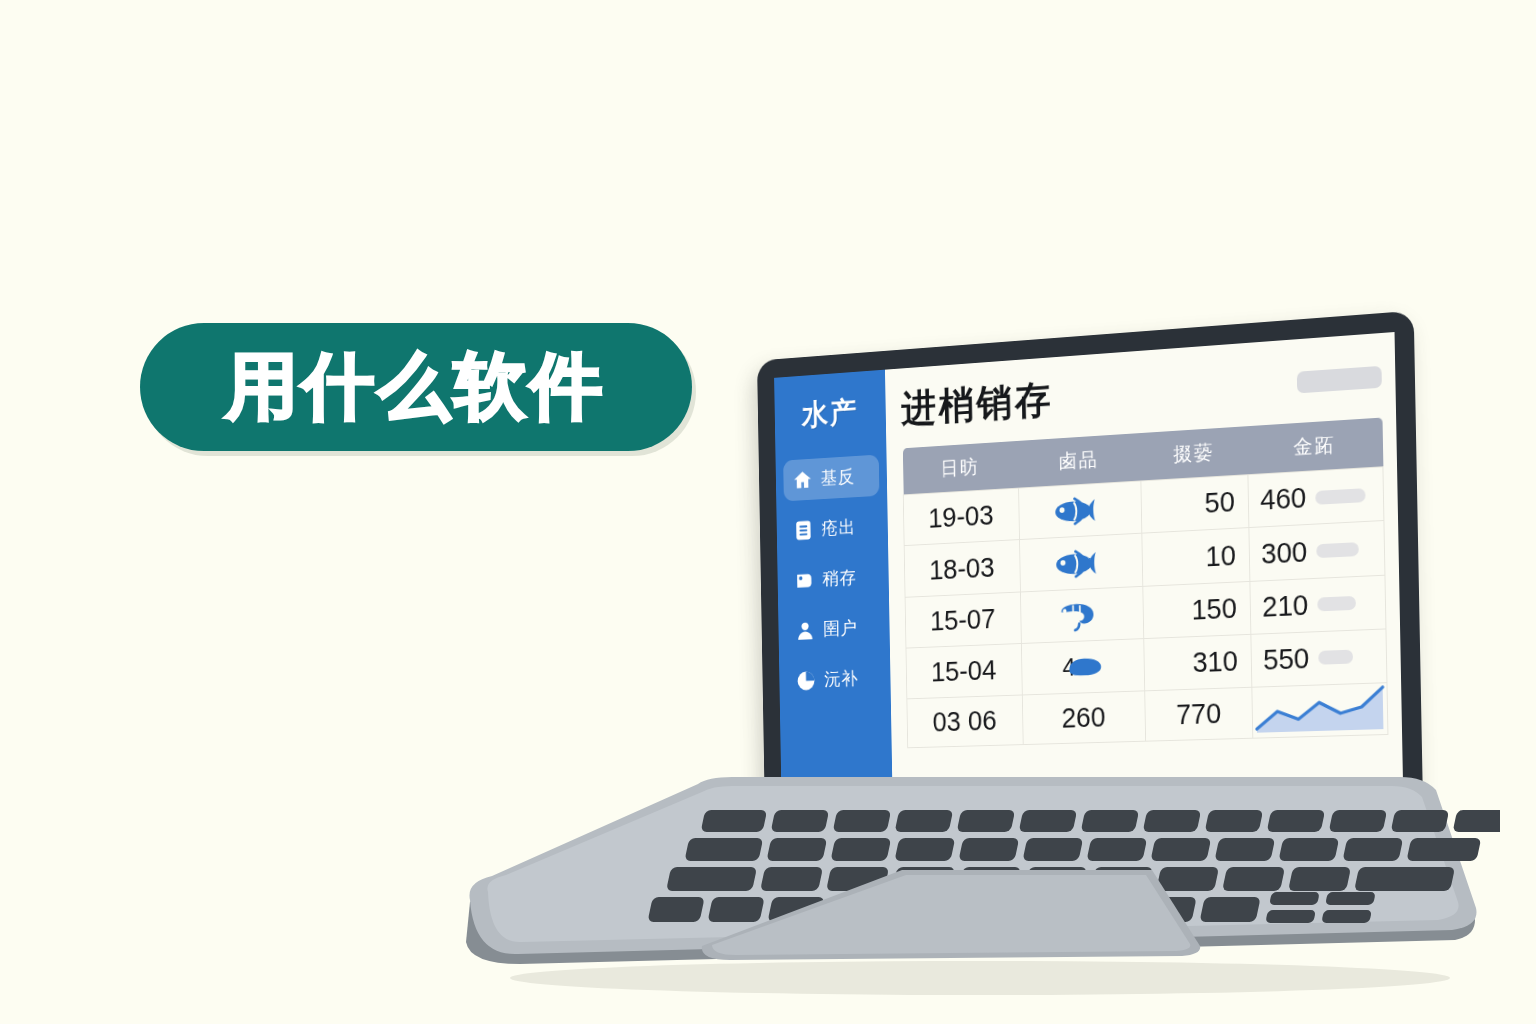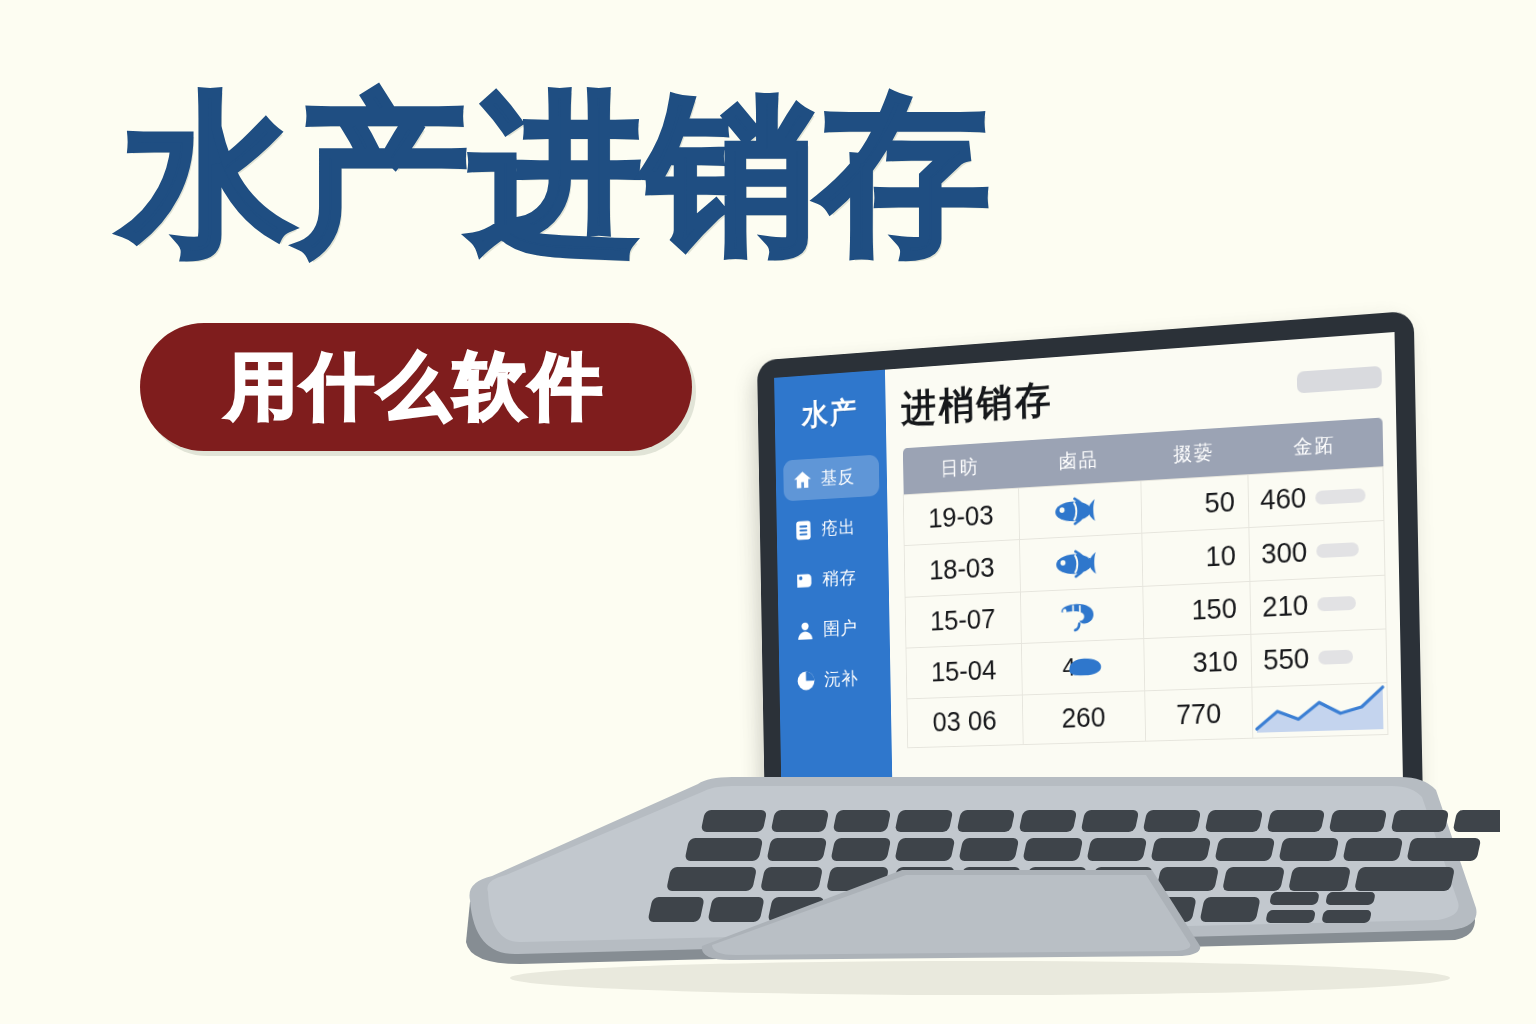--- a/index.html
+++ b/index.html
@@ -19,21 +19,21 @@
     color:#1f4e82;
     letter-spacing:2px;
     white-space:nowrap;
     text-shadow:3px 3px 0 rgba(200,205,190,.55);
     -webkit-text-stroke:5px #1f4e82;
   }
 
   #subtitle-pill{
     position:absolute;left:140px;top:323px;
     width:552px;height:128px;
-    background:#7f1d1d;
+    background:#0f766e;
     border-radius:64px;
     box-shadow:4px 5px 0 rgba(198,203,188,.5);
     display:flex;align-items:center;justify-content:center;
   }
   #subtitle-text{
     color:#ffffff;font-size:72px;font-weight:bold;letter-spacing:4px;
     white-space:nowrap;
     -webkit-text-stroke:3px #ffffff;
   }
 
@@ -116,21 +116,20 @@
   .spark-wrap svg{width:100%;height:46px;display:block;}
 
   
   #laptop-base{position:absolute;left:0;bottom:0;width:1060px;height:250px;}
   #laptop-base svg{width:100%;height:100%;display:block;}
 </style>
 </head>
 <body>
 
 <div id="headline-block">
-  <div id="main-title">水产进销存</div>
 
   <div id="subtitle-pill">
     <span id="subtitle-text">用什么软件</span>
   </div>
 </div>
 
 <div id="laptop">
 
   <div id="laptop-lid">
     <div id="screen-viewport">

